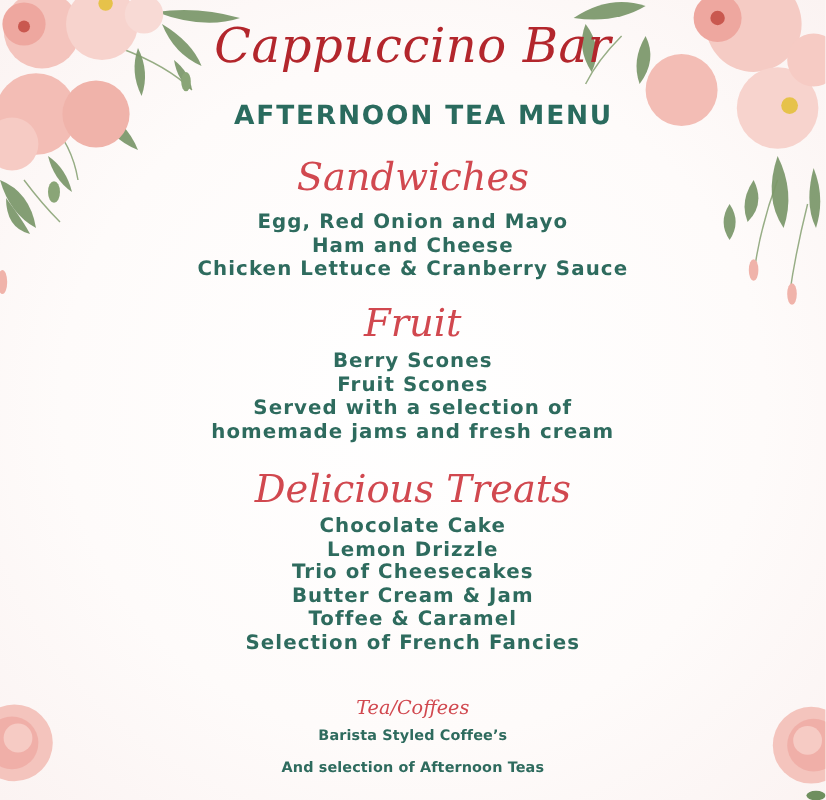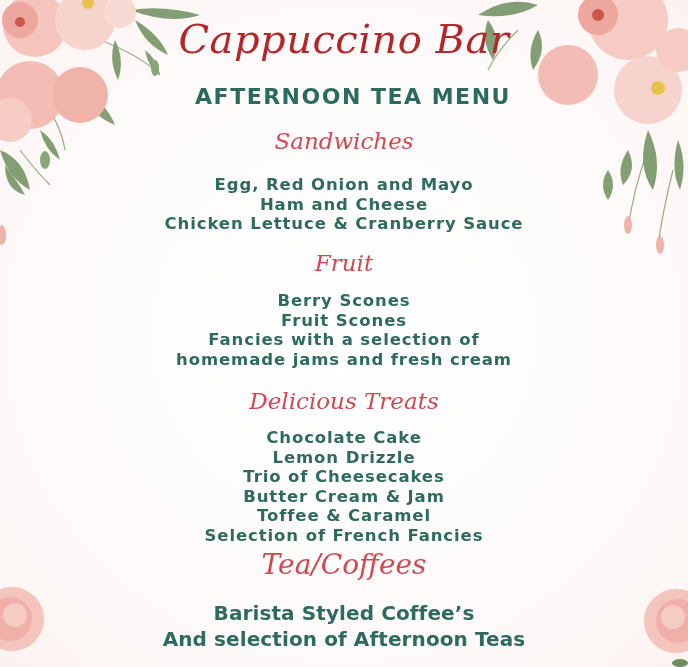--- a/index.html
+++ b/index.html
@@ -29,36 +29,36 @@
       font-weight: bold;
       font-size: 22px;
       letter-spacing: 1.5px;
       color: #2a6b5e;
       text-align: center;
     }
     .section-heading {
       position: absolute; left: 0; right: 0;
       font-family: "DejaVu Serif", serif;
       font-style: italic;
-      font-size: 23px;
+      font-size: 32px;
       color: #d1484f;
       text-align: center;
     }
     .items {
       position: absolute; left: 0; right: 0;
       text-align: center;
       font-family: "DejaVu Sans", sans-serif;
       font-weight: bold;
       font-size: 16.5px;
       letter-spacing: 0.9px;
       color: #2e6b5e;
       line-height: 19.6px;
     }
     .items div { white-space: nowrap; }
-    .items.tea { font-size: 20px; letter-spacing: 0.1px; line-height: 26px; }
+    .items.tea { font-size: 12px; letter-spacing: 0.1px; line-height: 26px; }
   </style>
 </head>
 <body>
 
 <div class="page">
 
   <svg class="floral" style="left:0;top:0" width="240" height="250" viewBox="0 0 240 250">
     <g fill="#6f8f5e" opacity="0.85">
       <path d="M130 10 Q165 5 200 15 Q170 25 130 10Z"></path>
       <path d="M135 20 Q160 35 168 55 Q145 45 135 20Z"></path>
@@ -134,33 +134,33 @@
   <div class="items" style="top:175px">
     <div>Egg, Red Onion and Mayo</div>
     <div>Ham and Cheese</div>
     <div>Chicken Lettuce &amp; Cranberry Sauce</div>
   </div>
 
   <div class="section-heading" style="top:250px">Fruit</div>
   <div class="items" style="top:291px">
     <div>Berry Scones</div>
     <div>Fruit Scones</div>
-    <div>Fancies with a selection of</div>
+    <div>Served with a selection of</div>
     <div>homemade jams and fresh cream</div>
   </div>
 
   <div class="section-heading" style="top:388px">Delicious Treats</div>
   <div class="items" style="top:428px">
     <div>Chocolate Cake</div>
     <div>Lemon Drizzle</div>
     <div>Trio of Cheesecakes</div>
     <div>Butter Cream &amp; Jam</div>
     <div>Toffee &amp; Caramel</div>
     <div>Selection of French Fancies</div>
   </div>
 
-  <div class="section-heading" style="top:548px; font-size:28px">Tea/Coffees</div>
+  <div class="section-heading" style="top:580px; font-size:16px">Tea/Coffees</div>
   <div class="items tea" style="top:600px">
     <div>Barista Styled Coffee’s</div>
     <div>And selection of Afternoon Teas</div>
   </div>
 
 </div>
 
 </body></html>

